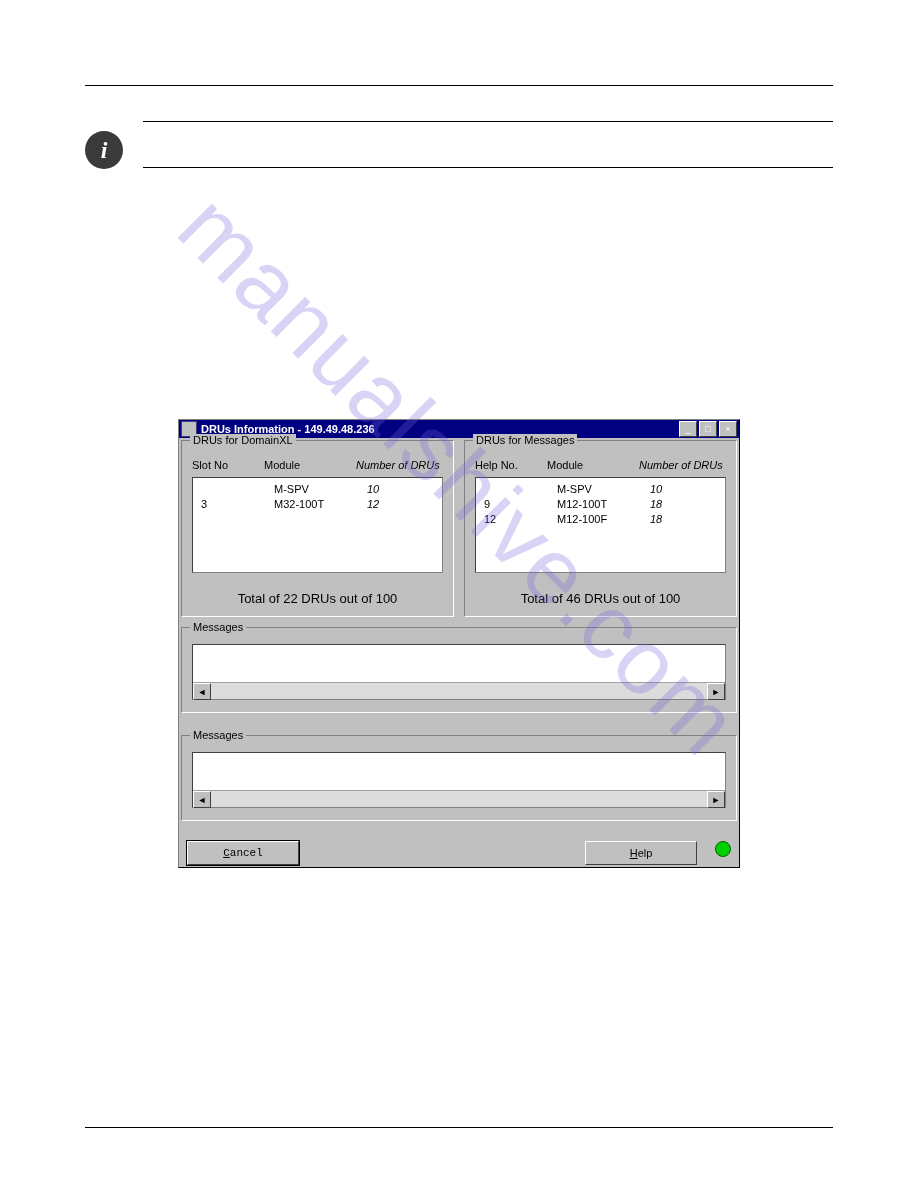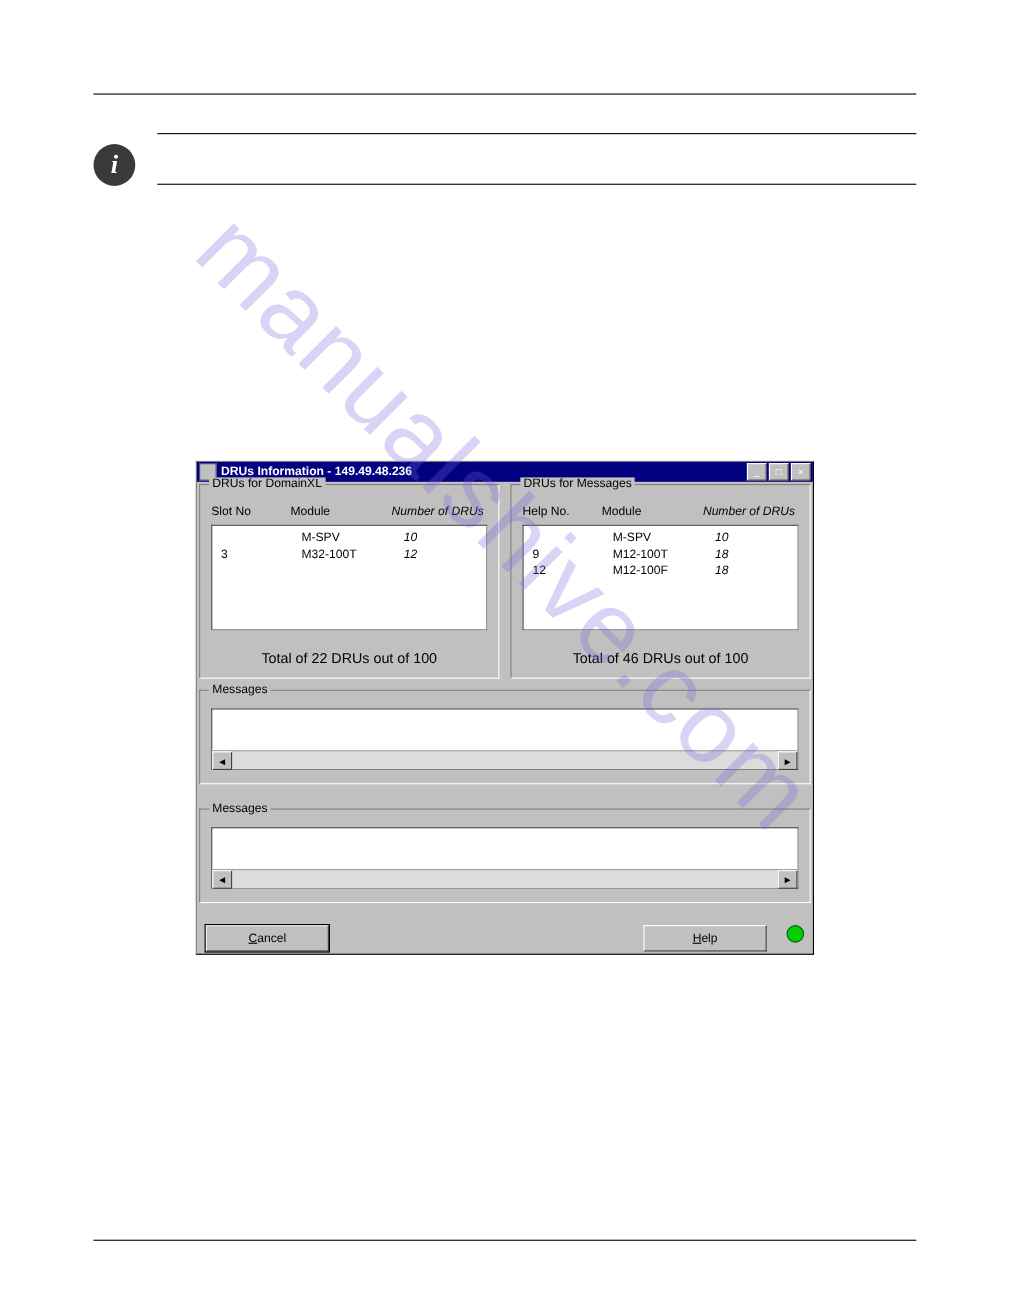--- a/index.html
+++ b/index.html
@@ -122,20 +122,21 @@
 .dlg-button {
   width: 110px; height: 22px;
   background: #c0c0c0;
   border: 1px solid #fff;
   border-right-color: #404040; border-bottom-color: #404040;
   font-size: 11px;
   display:flex; align-items:center; justify-content:center;
 }
 .dlg-button.focus {
   outline: 1px solid black;
+  font-family: Liberation Mono, monospace;
 }
 .right-buttons { display: flex; gap: 18px; }
 .status-led {
   width: 14px; height: 14px; border-radius: 50%;
   background: #00d000;
   border: 1px solid #006000;
 }
 .underline-first::first-letter { text-decoration: underline; }
 .watermark {
   position: absolute;

